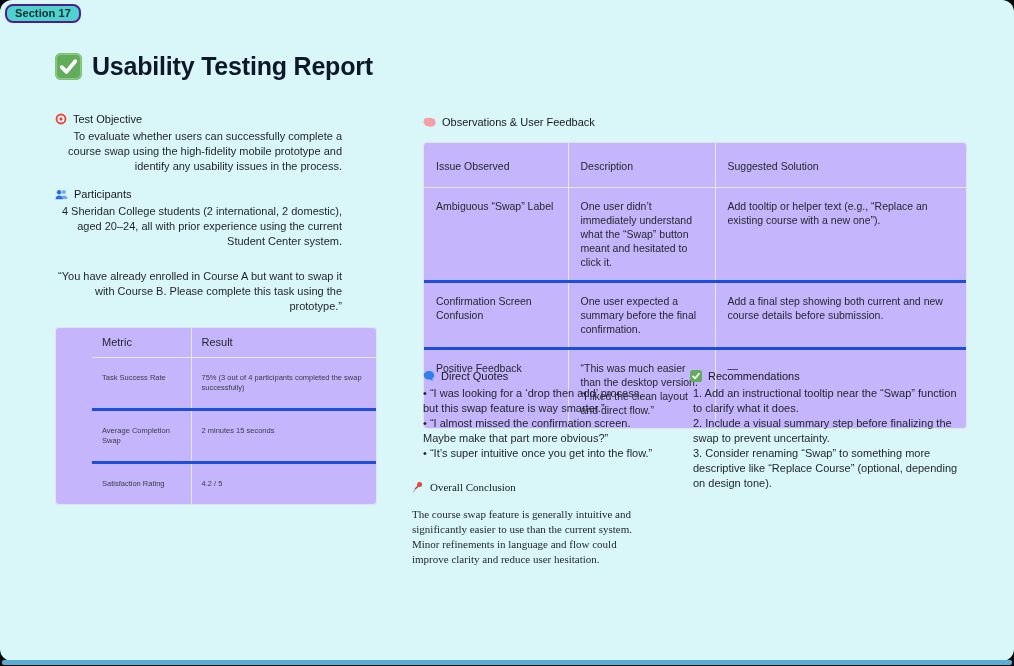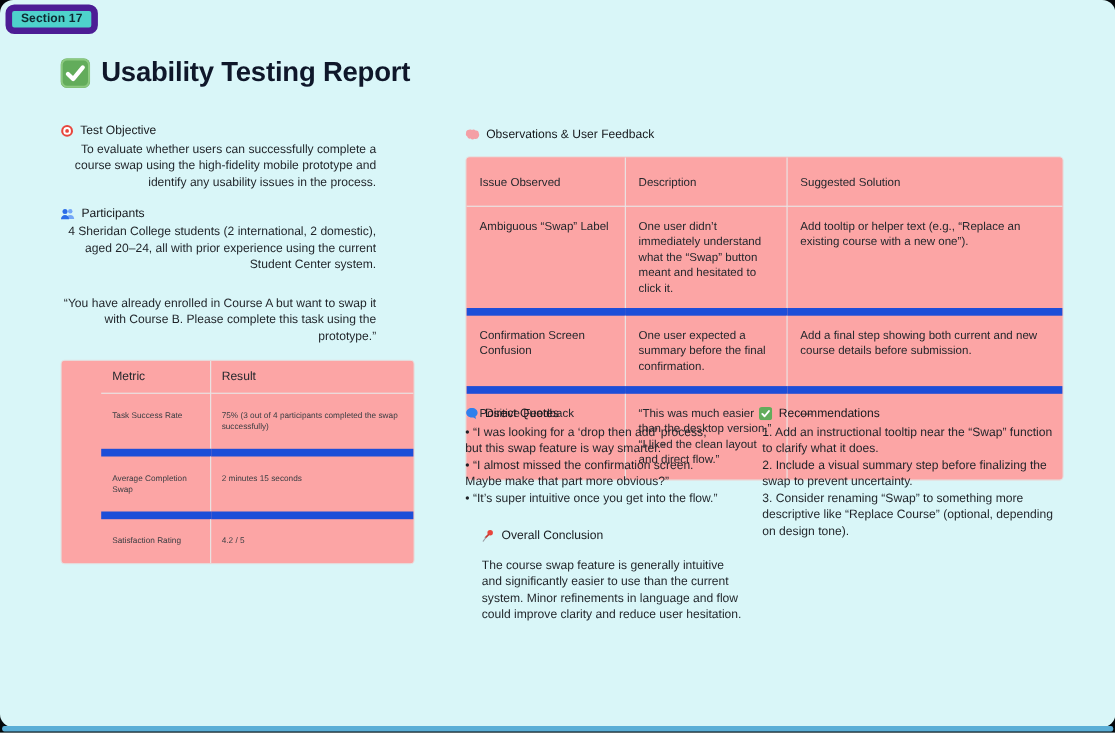--- a/index.html
+++ b/index.html
@@ -10,56 +10,56 @@
     -webkit-font-smoothing:antialiased;
   }
   .bottom-strip{position:absolute;left:2px;right:2px;bottom:1px;height:5px;background:#5aaed6;border-radius:2px;}
   .window{
     position:absolute;left:0;top:0;right:0;bottom:5px;
     background:#d9f6f8;border-radius:12px;overflow:hidden;
   }
   
   .badge{
     position:absolute;left:5px;top:4px;
-    background:#4ed2cb;border:6px solid #4c1d95;border-radius:8px;
+    background:#4ed2cb;border:2px solid #4c1d95;border-radius:8px;
     padding:1px 8px 2px;
     font-size:11px;font-weight:bold;color:#0d2b33;letter-spacing:.1px;
   }
   
   .title-row{position:absolute;left:55px;top:52px;display:flex;align-items:center;gap:10px;}
   .title-row h1{margin:0;font-size:25px;font-weight:bold;color:#0f172a;letter-spacing:-.2px;}
   .icon{display:inline-flex;align-items:center;justify-content:center;flex:none;}
   .icon svg{display:block;}
   
   .sec-label{display:flex;align-items:center;gap:6px;font-size:11px;color:#17191d;margin:0 0 4px;}
   .sec-body{font-size:11px;line-height:15px;color:#1f2328;margin:0 0 14px;}
   .left-col{position:absolute;left:55px;top:113px;width:287px;text-align:right;}
   .left-col .gap-lg{margin-bottom:24px;margin-top:20px;}
   
-  .tbl{background:#fca5a5;border:1px solid #e3e3e3;border-radius:4px;overflow:hidden;}
+  .tbl{background:#c4b5fd;border:1px solid #e3e3e3;border-radius:4px;overflow:hidden;}
   .tbl table{border-collapse:collapse;width:100%;table-layout:fixed;}
   .tbl th,.tbl td{text-align:left;vertical-align:top;font-weight:normal;color:#25282d;word-wrap:break-word;}
   .tbl th{border-bottom:1px solid #e8e8e8;}
   .tbl th:not(:last-child),.tbl td:not(:last-child){border-right:1px solid #e8e8e8;}
-  .tbl tbody tr:not(:first-child) td{border-top:7px solid #1d4ed8;}
+  .tbl tbody tr:not(:first-child) td{border-top:3px solid #1d4ed8;}
   
   .kf-wrap{position:absolute;left:55px;top:327px;width:284px;padding-left:36px;}
   .kf-wrap th{font-size:11px;padding:8px 10px 9px;}
   .kf-wrap td{font-size:7.5px;line-height:10px;color:#3a3d42;padding:15px 10px;}
   
   .obs-wrap{position:absolute;left:423px;top:142px;width:542px;}
   .obs-wrap th{font-size:10.5px;padding:17px 12px 15px;}
   .obs-wrap td{font-size:10.5px;line-height:14px;padding:11px 12px;}
   
   .obs-label{position:absolute;left:423px;top:116px;}
   .quotes{position:absolute;left:423px;top:370px;width:237px;}
   .quotes .q{font-size:11px;line-height:15px;color:#1f2328;margin:0;}
   .recs{position:absolute;left:690px;top:370px;width:278px;}
   .recs .r{font-size:11px;line-height:15px;color:#1f2328;margin:0;padding-left:3px;}
-  .conclusion{position:absolute;left:438px;top:481px;width:240px;}
+  .conclusion{position:absolute;left:412px;top:481px;width:240px;font-family:Liberation Serif, serif;}
   .conclusion .sec-body{margin-top:14px;}
 </style>
 </head>
 <body>
 
 <div class="window">
 
   <div class="badge">Section 17</div>
 
   <div class="title-row">

